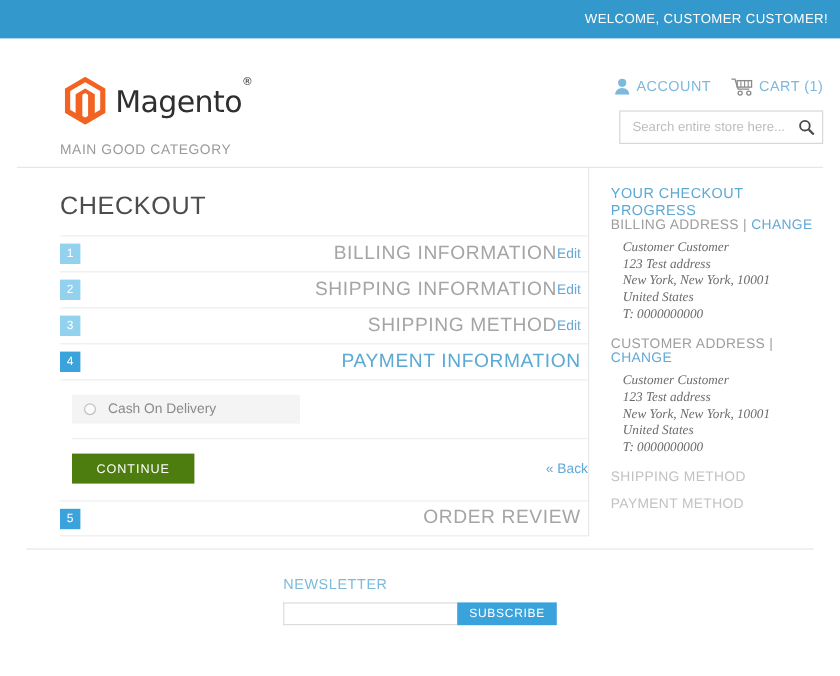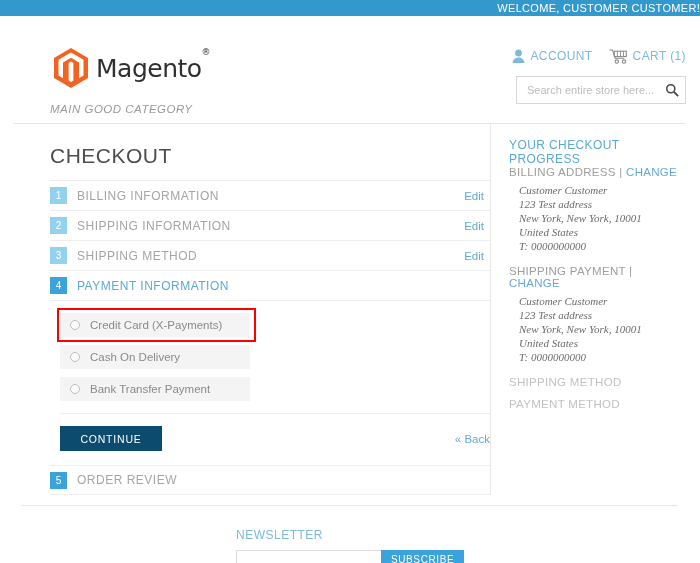--- a/index.html
+++ b/index.html
@@ -7,22 +7,23 @@
     margin: 0; padding: 0;
     width: 700px; height: 563px;
     background: #ffffff;
     font-family: "Liberation Sans", sans-serif;
     overflow: hidden;
   }
   .page { position: relative; width: 700px; height: 563px; background:#fff; }
 
   
   .topbar {
-    height: 16px; background: #3399cc; width: 100%;
+    height: 32px; background: #3399cc; width: 100%;
     display: flex; align-items: center; justify-content: flex-end;
+    padding-right: 10px;
   }
   .topbar .welcome {
     color: #ffffff; font-size: 11px; letter-spacing: .3px;
   }
 
   
   .header { position: relative; height: 78px; padding: 0 14px; margin-left: 32px; }
   .logo-wrap { position:absolute; left: 22px; top: 32px; display:flex; align-items:center; gap:8px; }
   .logo-mark { width: 34px; height: 40px; display:block; }
   .logo-text {
@@ -47,41 +48,41 @@
     font-family: "Liberation Sans", sans-serif; background: transparent; min-width: 0;
   }
   .search-box input::placeholder { color:#bdbdbd; }
   .search-ico { width:14px; height:14px; flex:none; }
 
   
   .nav {
     height: 30px; border-bottom: 1px solid #e6e6e6;
     display:flex; align-items:center; padding-left: 36px; margin: 0 14px;
   }
-  .nav-item { font-size: 11.5px; color:#9a9a9a; letter-spacing:.5px; text-decoration:none;font-style:italic; }
+  .nav-item { font-size: 11.5px; color:#9a9a9a; letter-spacing:.5px; text-decoration:none; }
 
   
   .content { display:flex; padding: 0 14px; }
   .col-left { width: 455px; padding-left: 8px; padding-top: 14px; position: relative; margin-left: 28px; }
   .col-right { width: 217px; padding-top: 14px; padding-left: 18px; border-left: 1px solid #e8e8e8; min-height: 270px; }
 
   .page-title { font-size: 21px; color:#4d4d4d; letter-spacing:.5px; font-weight:400; margin: 6px 0 12px 0; }
 
   .steps { border-top: 1px solid #eeeeee; }
   .step-row {
     display:flex; align-items:center; height: 30px;
     border-bottom: 1px solid #eeeeee; padding-right: 6px;
   }
   .step-num {
     width: 17px; height: 17px; flex:none; margin-right: 10px;
     display:flex; align-items:center; justify-content:center;
     color:#ffffff; font-size:10px; background:#93d2ee;
   }
   .step-num.active { background:#3aa3db; }
-  .step-label { font-size: 12px; color:#a5a5a5; letter-spacing:.5px; flex:1; }
+  .step-label { font-size: 16px; color:#a5a5a5; letter-spacing:.5px; flex:1;text-align:right; }
   .step-label.active { color:#5ba9d4; }
   .edit-link { font-size: 11.5px; color:#63a9d8; text-decoration:none; }
 
   
   .pay-panel { padding: 12px 0 0 10px; }
   .pay-opt {
     position: relative; width: 190px; height: 24px; background:#f4f4f4;
     display:flex; align-items:center; margin-bottom: 8px; padding-left: 10px;
   }
   .pay-opt .radio {
@@ -93,21 +94,21 @@
     position:absolute; left: -3px; top: -5px; width: 199px; height: 34px;
     border: 2px solid #ff0000; pointer-events: none;
   }
 
   .actions {
     margin-top: 12px; border-top: 1px solid #eeeeee; padding-top: 12px;
     display:flex; align-items:center; justify-content: space-between;
     width: 430px;
   }
   .btn-continue {
-    width: 102px; height: 25px; background:#0c4a6e; border:none; color:#fff;
+    width: 102px; height: 25px; background:#4d7c0f; border:none; color:#fff;
     font-size: 10.5px; letter-spacing:.8px; cursor:pointer;
     font-family:"Liberation Sans", sans-serif;
   }
   .back-link { font-size: 11.5px; color:#63a9d8; text-decoration:none; }
 
   .step-row.last { border-top: 1px solid #eeeeee; margin-top: 14px; border-bottom: 1px solid #eeeeee; }
 
   
   .side-title { font-size: 12px; color:#5ba9d4; letter-spacing:.4px; margin-bottom: 0; }
   .side-head { font-size: 11.5px; color:#9e9e9e; letter-spacing:.3px; margin-bottom: 5px; }
@@ -221,35 +222,26 @@
         </div>
 
         <div class="step-row">
           <span class="step-num active">4</span>
           <span class="step-label active">PAYMENT INFORMATION</span>
         </div>
       </div>
 
       <div class="pay-panel">
 
-        <div class="pay-opt">
-          <span class="radio"></span>
-          <span class="pay-label">Credit Card (X-Payments)</span>
-          <span class="highlight-box"></span>
-        </div>
 
         <div class="pay-opt">
           <span class="radio"></span>
           <span class="pay-label">Cash On Delivery</span>
         </div>
 
-        <div class="pay-opt">
-          <span class="radio"></span>
-          <span class="pay-label">Bank Transfer Payment</span>
-        </div>
 
         <div class="actions">
           <button class="btn-continue">CONTINUE</button>
           <a class="back-link">« Back</a>
         </div>
       </div>
 
       <div class="step-row last">
         <span class="step-num active">5</span>
         <span class="step-label">ORDER REVIEW</span>
@@ -265,21 +257,21 @@
       </div>
       <div class="addr">
         <div>Customer Customer</div>
         <div>123 Test address</div>
         <div>New York, New York, 10001</div>
         <div>United States</div>
         <div>T: 0000000000</div>
       </div>
 
       <div class="side-head">
-        <span>SHIPPING PAYMENT |</span>
+        <span>CUSTOMER ADDRESS |</span>
         <a>CHANGE</a>
       </div>
       <div class="addr">
         <div>Customer Customer</div>
         <div>123 Test address</div>
         <div>New York, New York, 10001</div>
         <div>United States</div>
         <div>T: 0000000000</div>
       </div>
 

